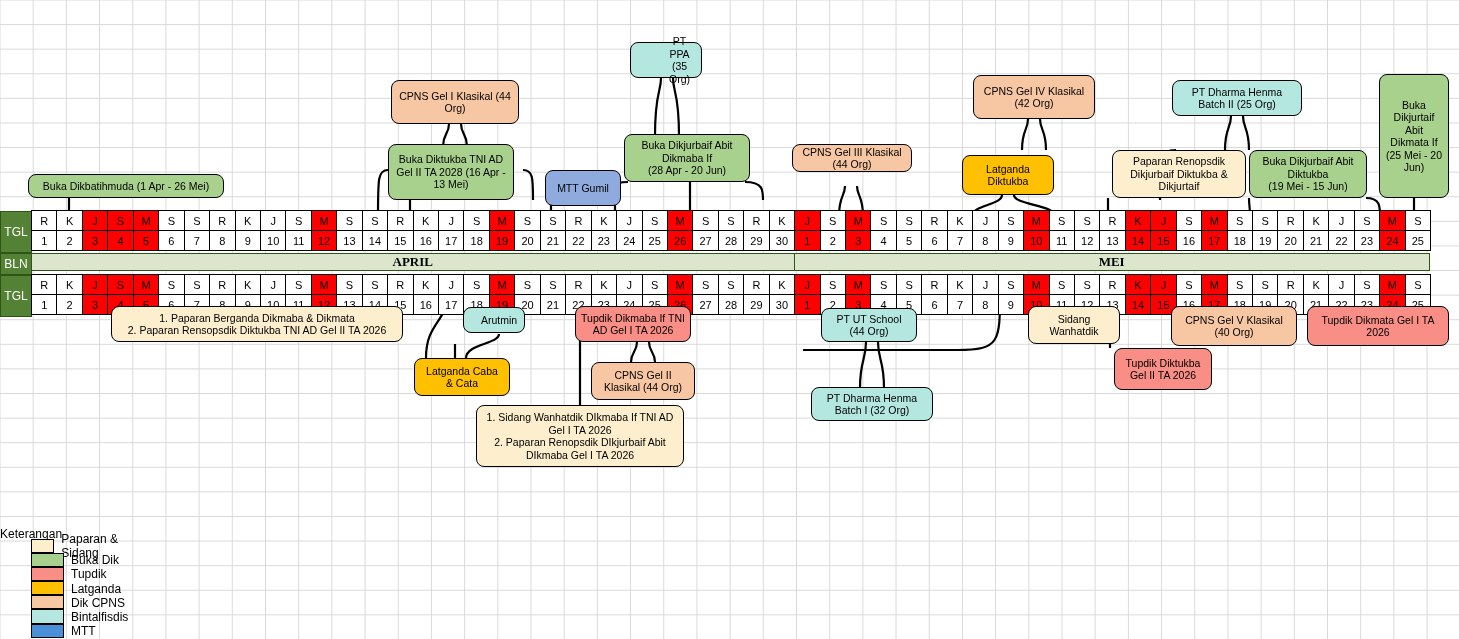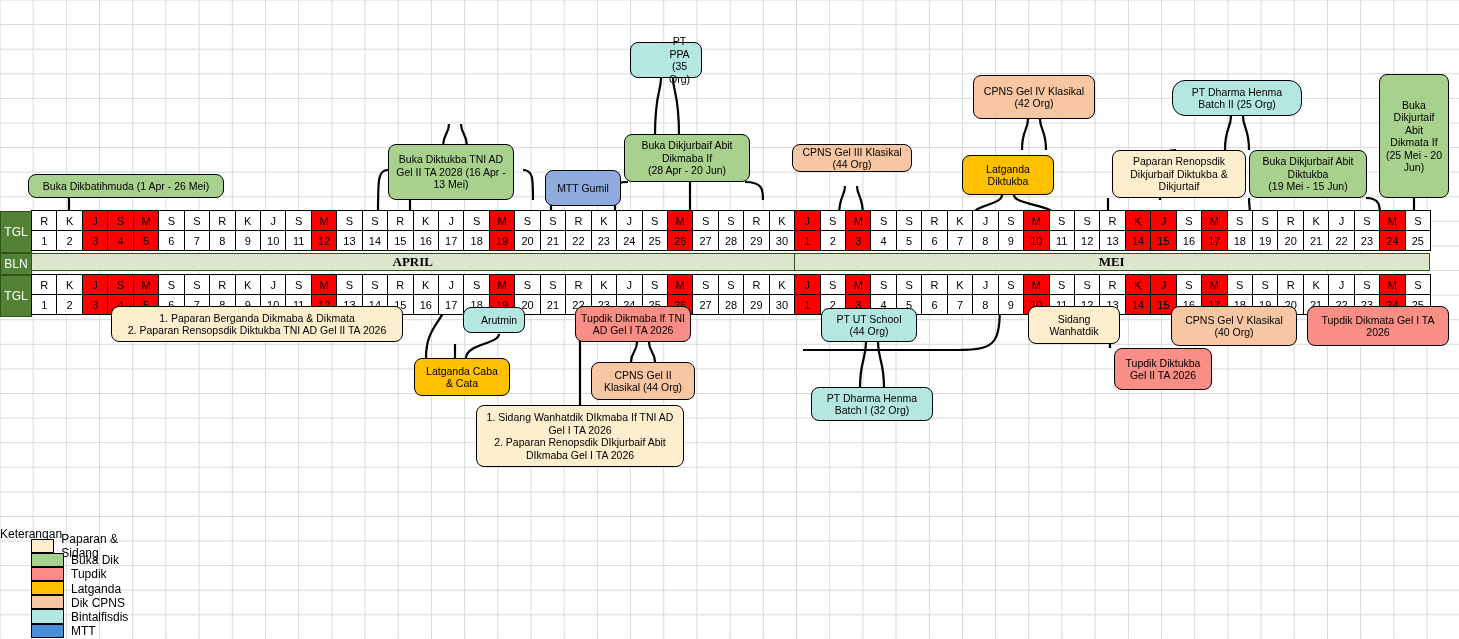--- a/index.html
+++ b/index.html
@@ -616,31 +616,32 @@
           </div>
           <div class="daycol">
             <div class="dcell">S</div>
             <div class="dcell">25</div>
           </div>
         </div>
     </div>
   </div>
 
   <div class="node c-buka" style="left:28px;  top:174px; width:196px; height:24px;">Buka Dikbatihmuda (1 Apr - 26 Mei)</div>
+  <div class="node c-cpns" style="left:391px; top:80px;  width:128px; height:44px;">CPNS Gel I Klasikal (44 Org)</div>
   <div class="node c-buka" style="left:388px; top:144px; width:126px; height:56px;">Buka Diktukba TNI AD Gel II TA 2028 (16 Apr - 13 Mei)</div>
   <div class="node c-mtt" style="left:545px; top:150px; width:76px;  height:36px;margin-top:20px;">MTT Gumil</div>
   <div class="node c-bintal" style="left:630px; top:42px;  width:72px;  height:36px;padding-left:32px;">PT PPA
 (35 Org)</div>
   <div class="node c-buka" style="left:624px; top:134px; width:126px; height:48px;">Buka Dikjurbaif Abit Dikmaba If
 (28 Apr - 20 Jun)</div>
   <div class="node c-cpns" style="left:792px; top:144px; width:120px; height:28px;">CPNS Gel III Klasikal (44 Org)</div>
   <div class="node c-cpns" style="left:973px; top:75px;  width:122px; height:44px;">CPNS Gel IV Klasikal (42 Org)</div>
   <div class="node c-latg" style="left:962px; top:155px; width:92px;  height:40px;">Latganda
 Diktukba</div>
-  <div class="node c-bintal" style="left:1172px;top:80px;  width:130px; height:36px;border-radius:13px;">PT Dharma Henma Batch II (25 Org)</div>
+  <div class="node c-bintal" style="left:1172px;top:80px;  width:130px; height:36px;">PT Dharma Henma Batch II (25 Org)</div>
   <div class="node c-paparan" style="left:1112px;top:150px; width:134px; height:48px;">Paparan Renopsdik Dikjurbaif Diktukba &amp; Dikjurtaif</div>
   <div class="node c-buka" style="left:1249px;top:150px; width:118px; height:48px;">Buka Dikjurbaif Abit Diktukba
 (19 Mei - 15 Jun)</div>
   <div class="node c-buka" style="left:1379px;top:74px;  width:70px;  height:124px;">Buka Dikjurtaif Abit Dikmata If
 (25 Mei - 20 Jun)</div>
 
   <div class="node c-paparan" style="left:111px; top:306px; width:292px; height:36px;">1. Paparan Berganda Dikmaba &amp; Dikmata
 2. Paparan Rensopsdik Diktukba TNI AD Gel II TA 2026</div>
   <div class="node c-bintal" style="left:463px; top:307px; width:62px;  height:26px;padding-left:15px;">Arutmin</div>
   <div class="node c-latg" style="left:414px; top:358px; width:96px;  height:38px;">Latganda Caba

